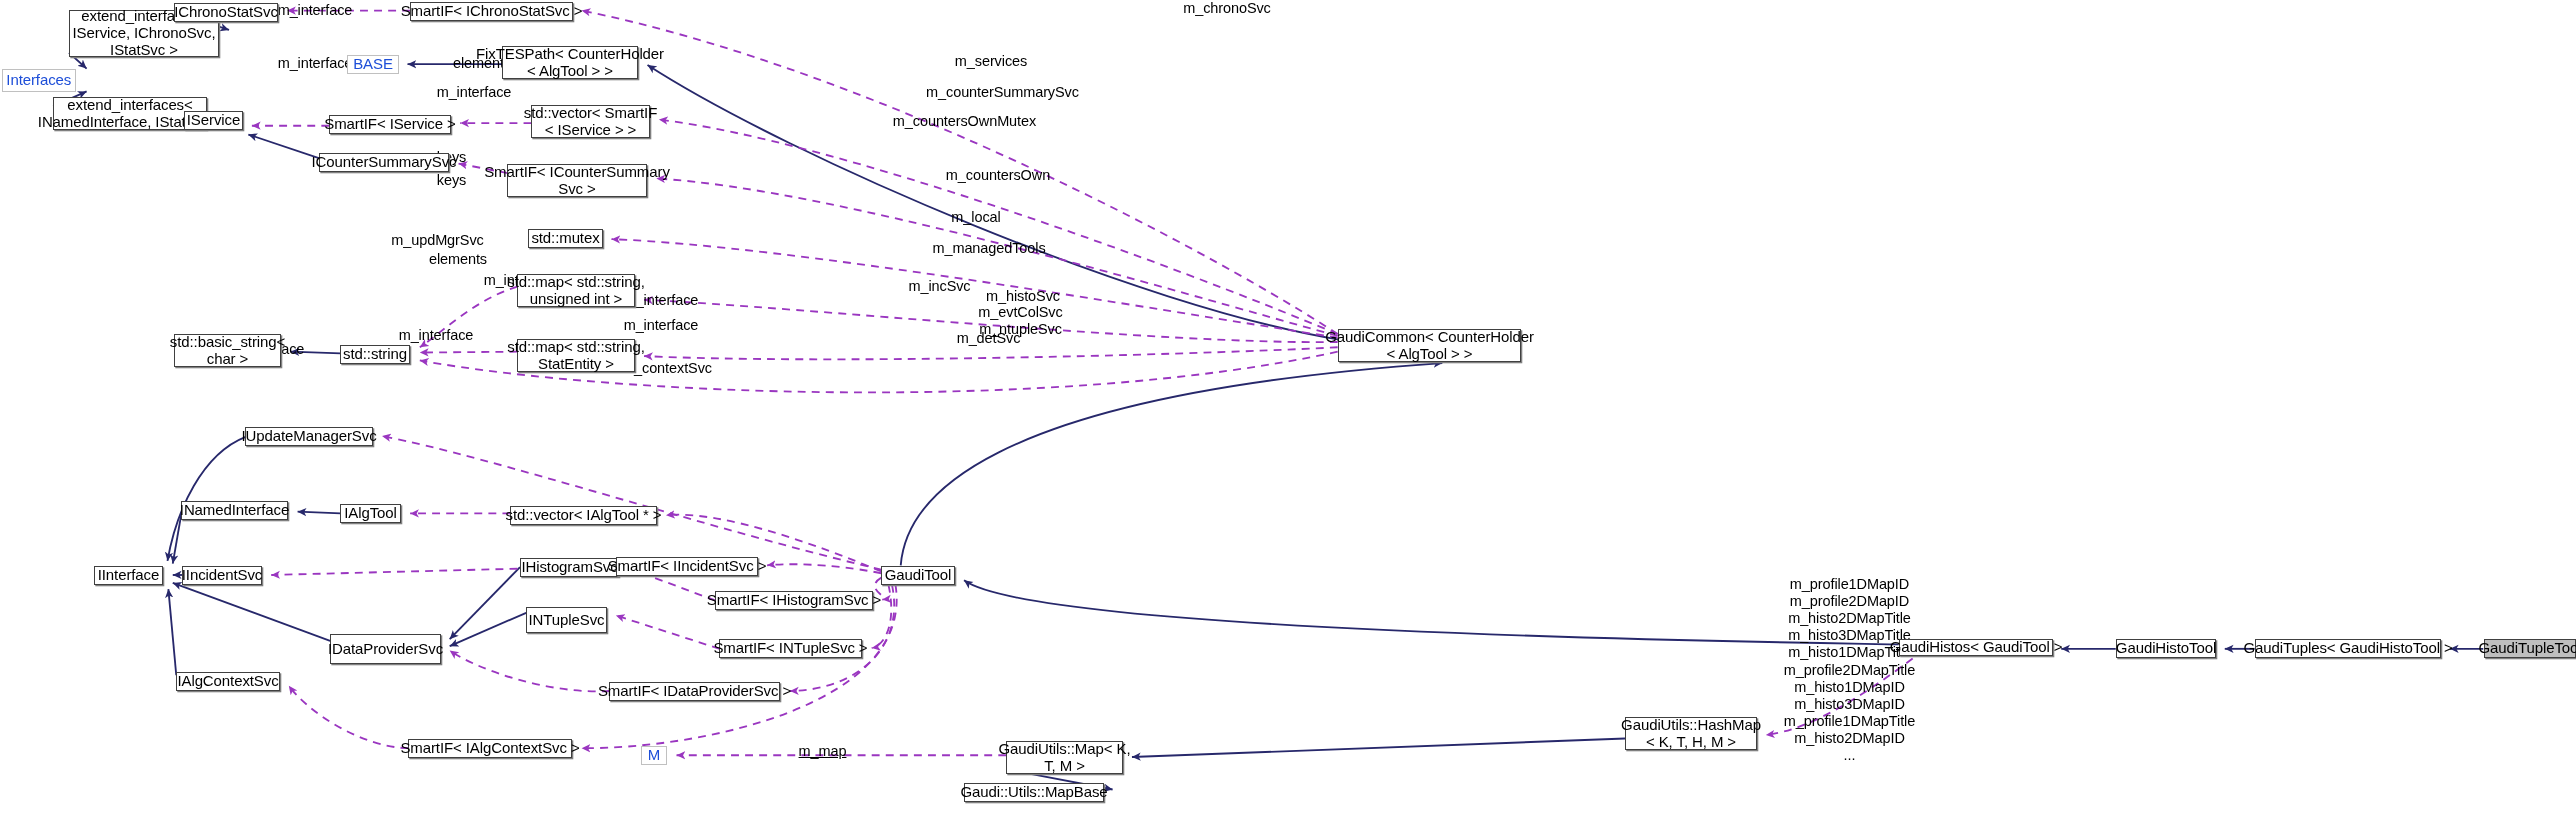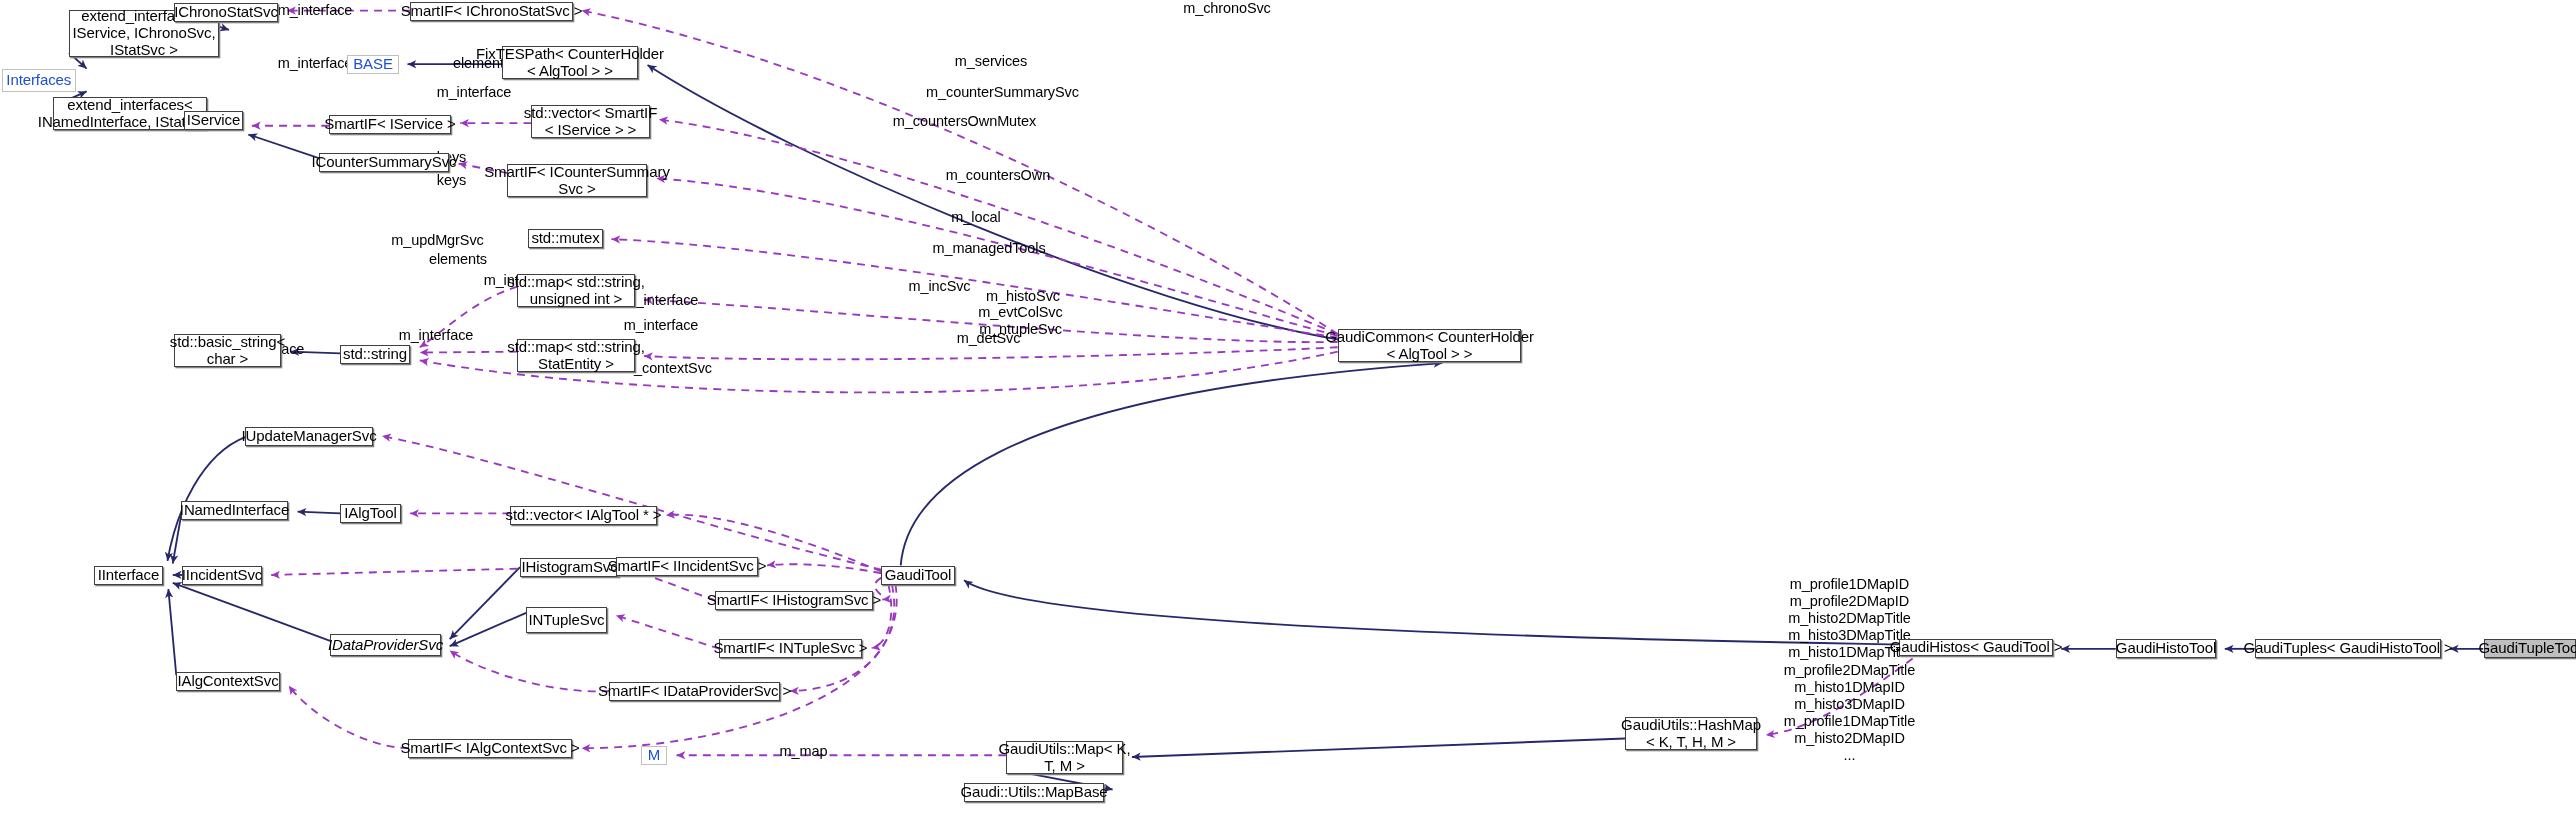--- a/index.html
+++ b/index.html
@@ -212,21 +212,21 @@
 StatEntity &gt;</div>
   <div class="node" style="left:174px;top:334px;width:107px;height:33px;">std::basic_string&lt;
 char &gt;</div>
   <div class="node" style="left:340px;top:345px;width:70px;height:19.3px;">std::string</div>
   <div class="node" style="left:1338px;top:329px;width:183px;height:33px;">GaudiCommon&lt; CounterHolder
 &lt; AlgTool &gt; &gt;</div>
   <div class="node" style="left:245px;top:427px;width:128px;height:19.3px;">IUpdateManagerSvc</div>
   <div class="node" style="left:181px;top:501px;width:107px;height:19.3px;">INamedInterface</div>
   <div class="node" style="left:94px;top:566px;width:69px;height:19.3px;">IInterface</div>
   <div class="node" style="left:182px;top:566px;width:80px;height:19.3px;">IIncidentSvc</div>
-  <div class="node" style="left:330px;top:634px;width:111px;height:22px;font-style:italic;">IDataProviderSvc</div>
+  <div class="node" style="left:330px;top:634px;width:111px;height:30px;">IDataProviderSvc</div>
   <div class="node" style="left:176px;top:672px;width:104px;height:19.3px;">IAlgContextSvc</div>
   <div class="node" style="left:340px;top:504px;width:61px;height:19.3px;">IAlgTool</div>
   <div class="node" style="left:510px;top:506px;width:147px;height:19.3px;">std::vector&lt; IAlgTool * &gt;</div>
   <div class="node" style="left:520px;top:558px;width:99px;height:19.3px;">IHistogramSvc</div>
   <div class="node" style="left:526px;top:607px;width:81px;height:26px;">INTupleSvc</div>
   <div class="node" style="left:616px;top:557px;width:142px;height:19.3px;">SmartIF&lt; IIncidentSvc &gt;</div>
   <div class="node" style="left:715px;top:591px;width:158px;height:19.3px;">SmartIF&lt; IHistogramSvc &gt;</div>
   <div class="node" style="left:719px;top:639px;width:143px;height:19.3px;">SmartIF&lt; INTupleSvc &gt;</div>
   <div class="node" style="left:609px;top:682px;width:171px;height:19.3px;">SmartIF&lt; IDataProviderSvc &gt;</div>
   <div class="node" style="left:408px;top:739px;width:164px;height:19.3px;">SmartIF&lt; IAlgContextSvc &gt;</div>
@@ -272,16 +272,16 @@
 m_profile2DMapID
 m_histo2DMapTitle
 m_histo3DMapTitle
 m_histo1DMapTitle
 m_profile2DMapTitle
 m_histo1DMapID
 m_histo3DMapID
 m_profile1DMapTitle
 m_histo2DMapID
 ...</div>
-  <div class="edge-label" style="left:764px;top:743px;width:79px;">m_map</div>
+  <div class="edge-label" style="left:783px;top:743px;width:79px;text-decoration:underline;">m_map</div>
 
 </div>
 
 
 </body></html>

